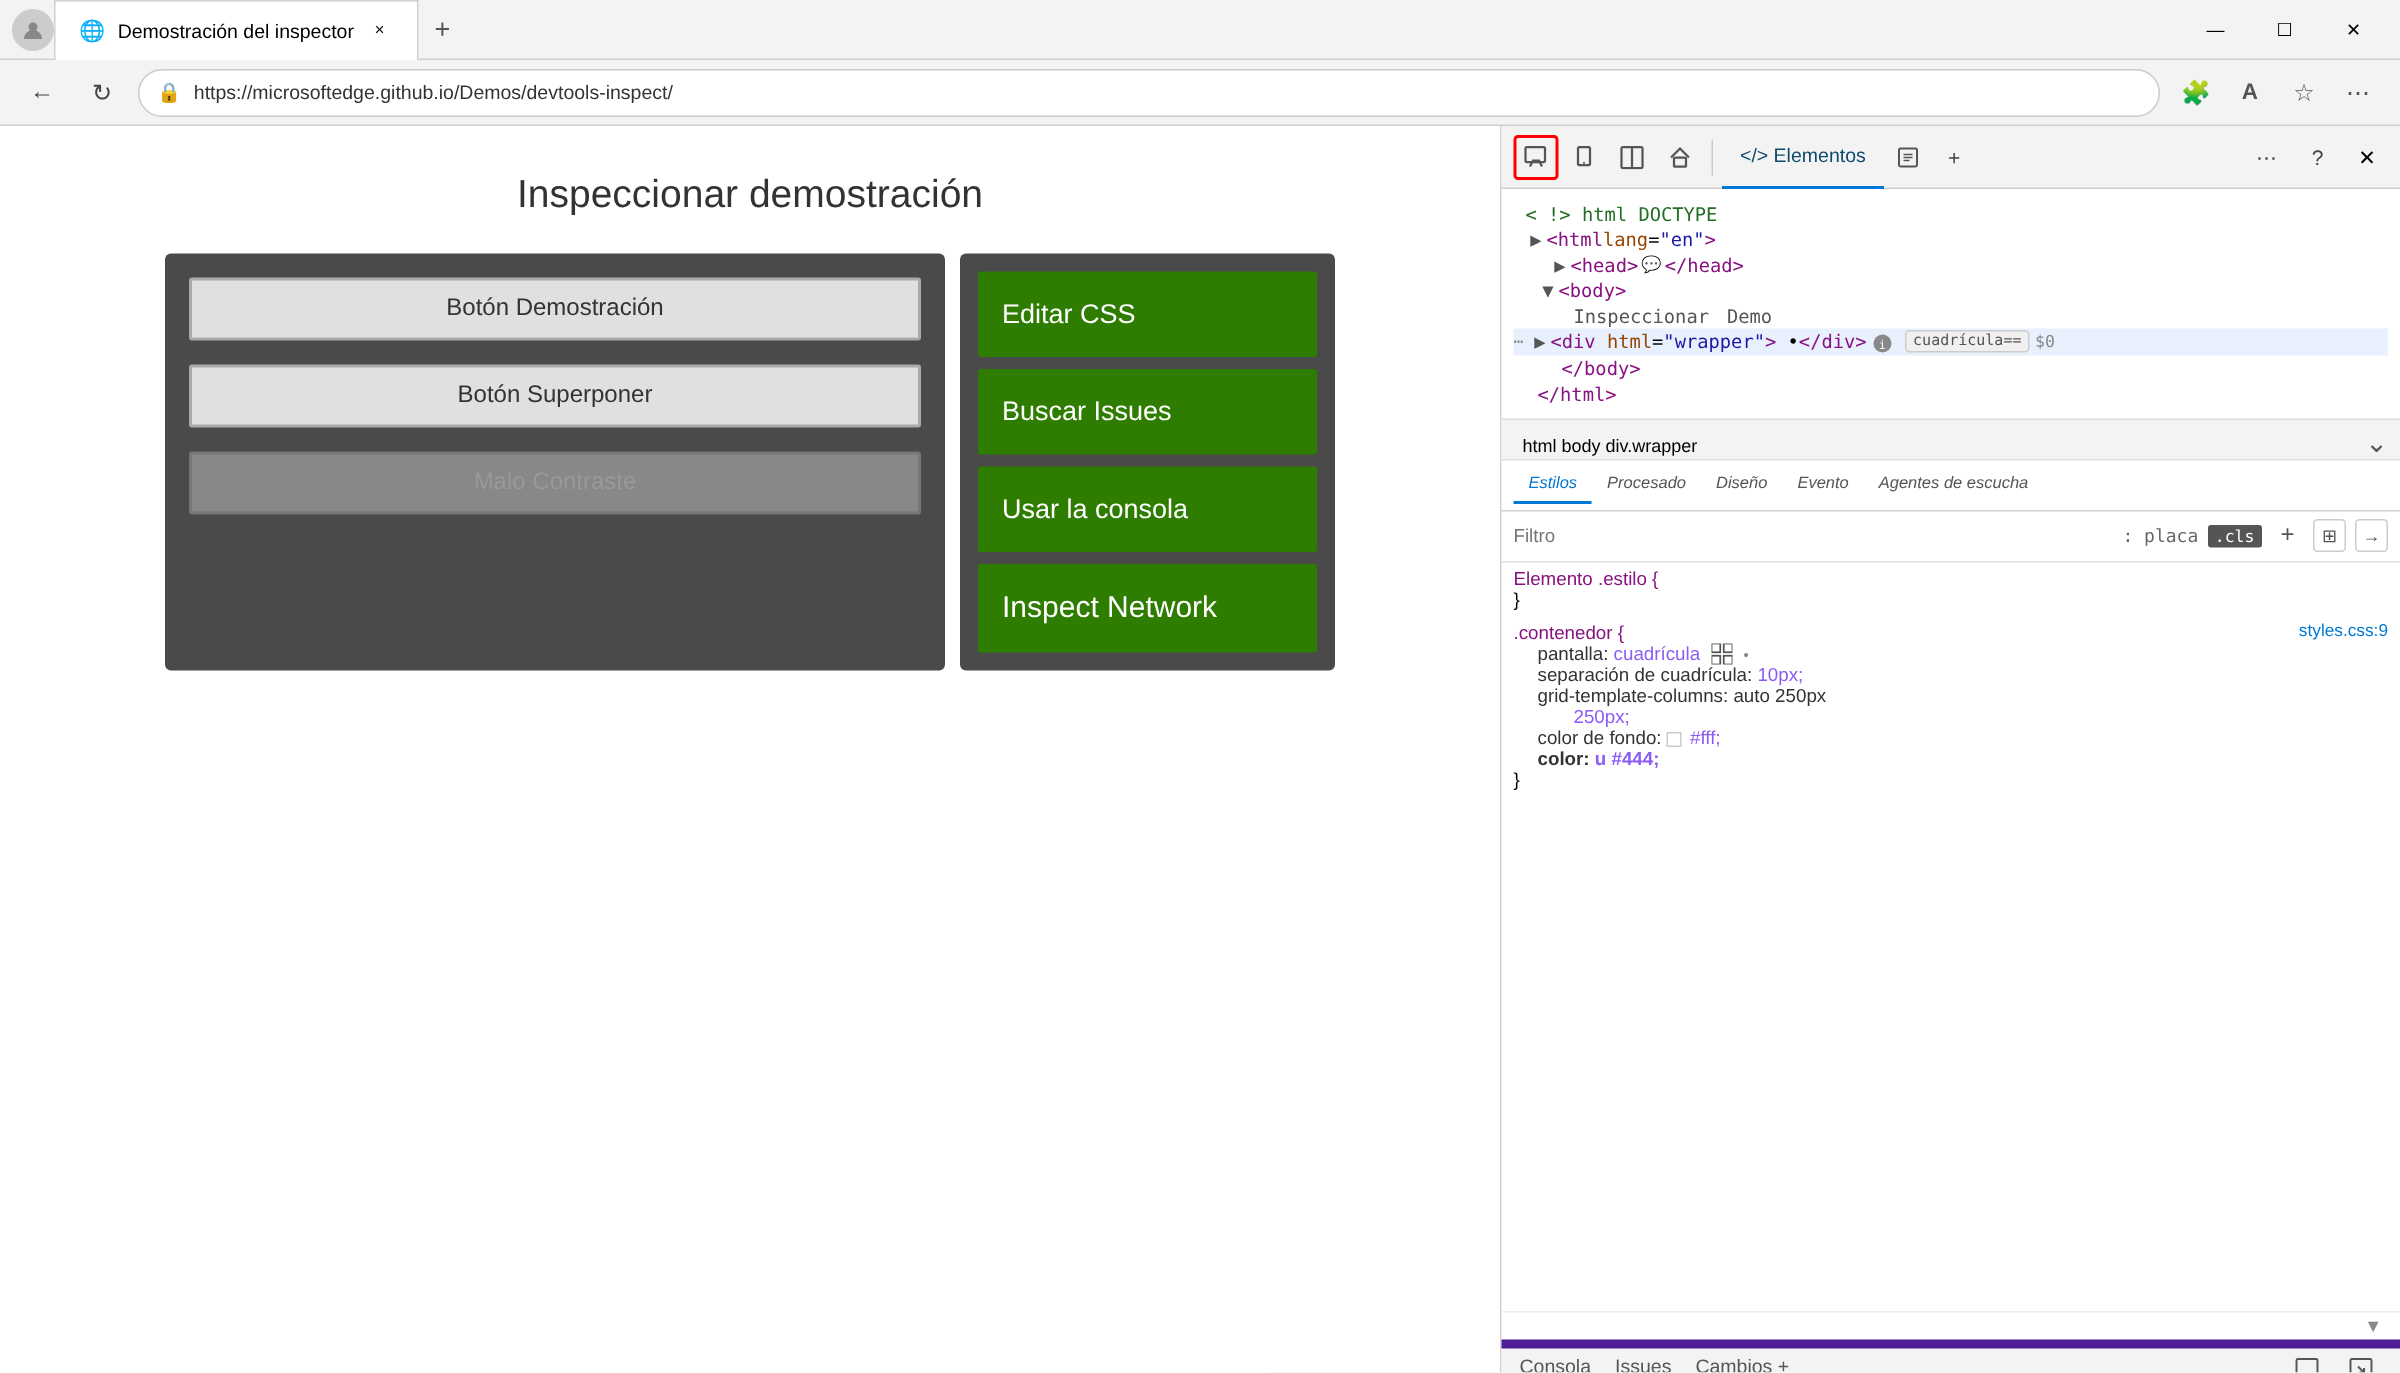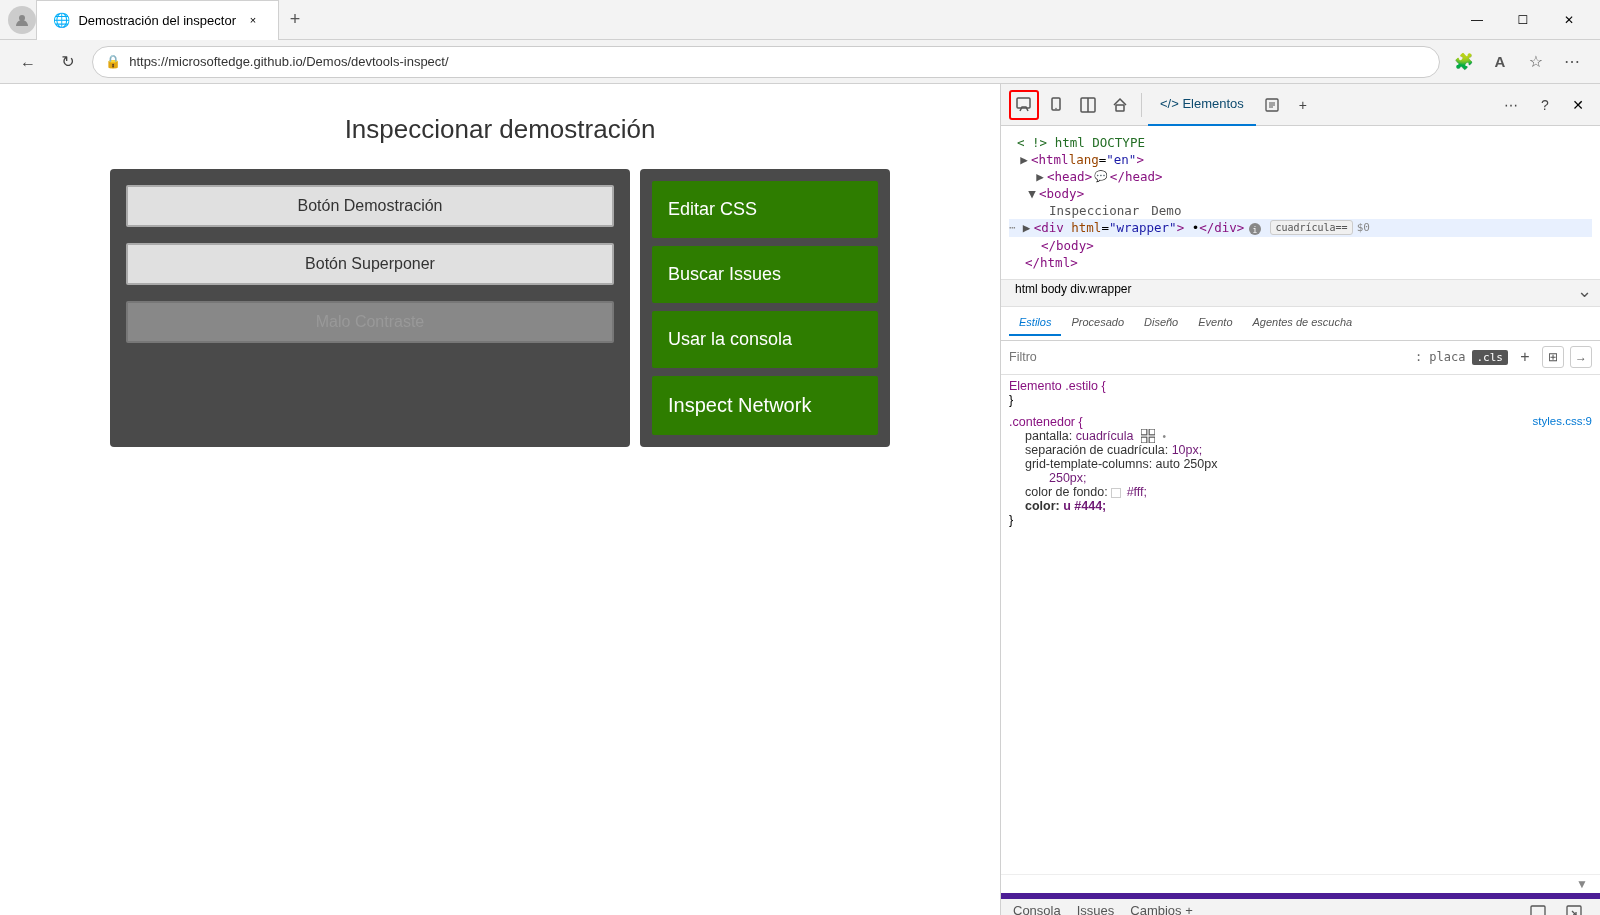--- a/index.html
+++ b/index.html
@@ -94,21 +94,21 @@
     .attr-name { color: #994500; }
     .attr-value { color: #1a1aa6; }
     .comment { color: #236e25; }
     .dom-line-dots { font-size: 11px; color: #888; margin-right: 4px; }
     .cuadricula-badge { background: #f0f0f0; border: 1px solid #ccc; border-radius: 3px; font-size: 10px; padding: 1px 4px; color: #555; margin-left: 4px; }
     .s0-badge { color: #888; font-size: 11px; margin-left: 4px; }
 
     
     .breadcrumb-bar {
       height: 28px; background: #f3f3f3; border-top: 1px solid #e0e0e0; border-bottom: 1px solid #e0e0e0;
-      display: flex; align-items: flex-start; padding: 0 8px; font-size: 12px;
+      display: flex; align-items: flex-end; padding: 0 8px; font-size: 12px;
     }
     .breadcrumb-item { padding: 2px 6px; cursor: pointer; border-radius: 2px; }
 
     
     .styles-section { flex: 1; display: flex; flex-direction: column; overflow: hidden; }
     .styles-tabs {
       display: flex; align-items: center; height: 34px; border-bottom: 1px solid #d0d0d0;
       padding: 0 8px; gap: 0; background: white;
     }
     .style-tab { padding: 6px 10px; font-size: 11px; cursor: pointer; color: #555; border-bottom: 2px solid transparent; font-style: italic; }
@@ -123,21 +123,21 @@
     .filter-badge { font-size: 12px; color: #666; font-family: monospace; }
     .filter-cls-badge { background: #555; color: white; border-radius: 2px; padding: 1px 5px; font-size: 11px; font-family: monospace; }
     .filter-add-btn { width: 22px; height: 22px; display: flex; align-items: center; justify-content: center; cursor: pointer; border-radius: 3px; font-size: 16px; color: #555; }
     .filter-icon-btn { width: 22px; height: 22px; display: flex; align-items: center; justify-content: center; cursor: pointer; border-radius: 3px; font-size: 12px; color: #555; border: 1px solid #ccc; }
 
     
     .css-rules { flex: 1; overflow-y: auto; padding: 4px 8px; font-family: Liberation Sans, sans-serif; font-size: 12.5px; }
     .css-rule { margin-bottom: 8px; }
     .css-selector { color: #881280; }
     .css-prop { color: #333; }
-    .css-value { color: #701a75; }
+    .css-value { color: #8b5cf6; }
     .css-link { color: #0078d4; text-decoration: none; float: right; font-size: 11.5px; }
     .css-bullet { color: #888; font-size: 10px; margin-left: 4px; }
     .grid-icon { display: inline-block; width: 14px; height: 14px; vertical-align: middle; margin-left: 4px; }
 
     
     .bottom-bar {
       height: 22px; background: #f3f3f3; border-top: 6px solid #4c1d95;
       display: flex; align-items: flex-start; padding: 0 12px; gap: 16px;
     }
     .bottom-tab { font-size: 13px; cursor: pointer; color: #555; padding: 4px 0; border-bottom: 2px solid transparent; }

